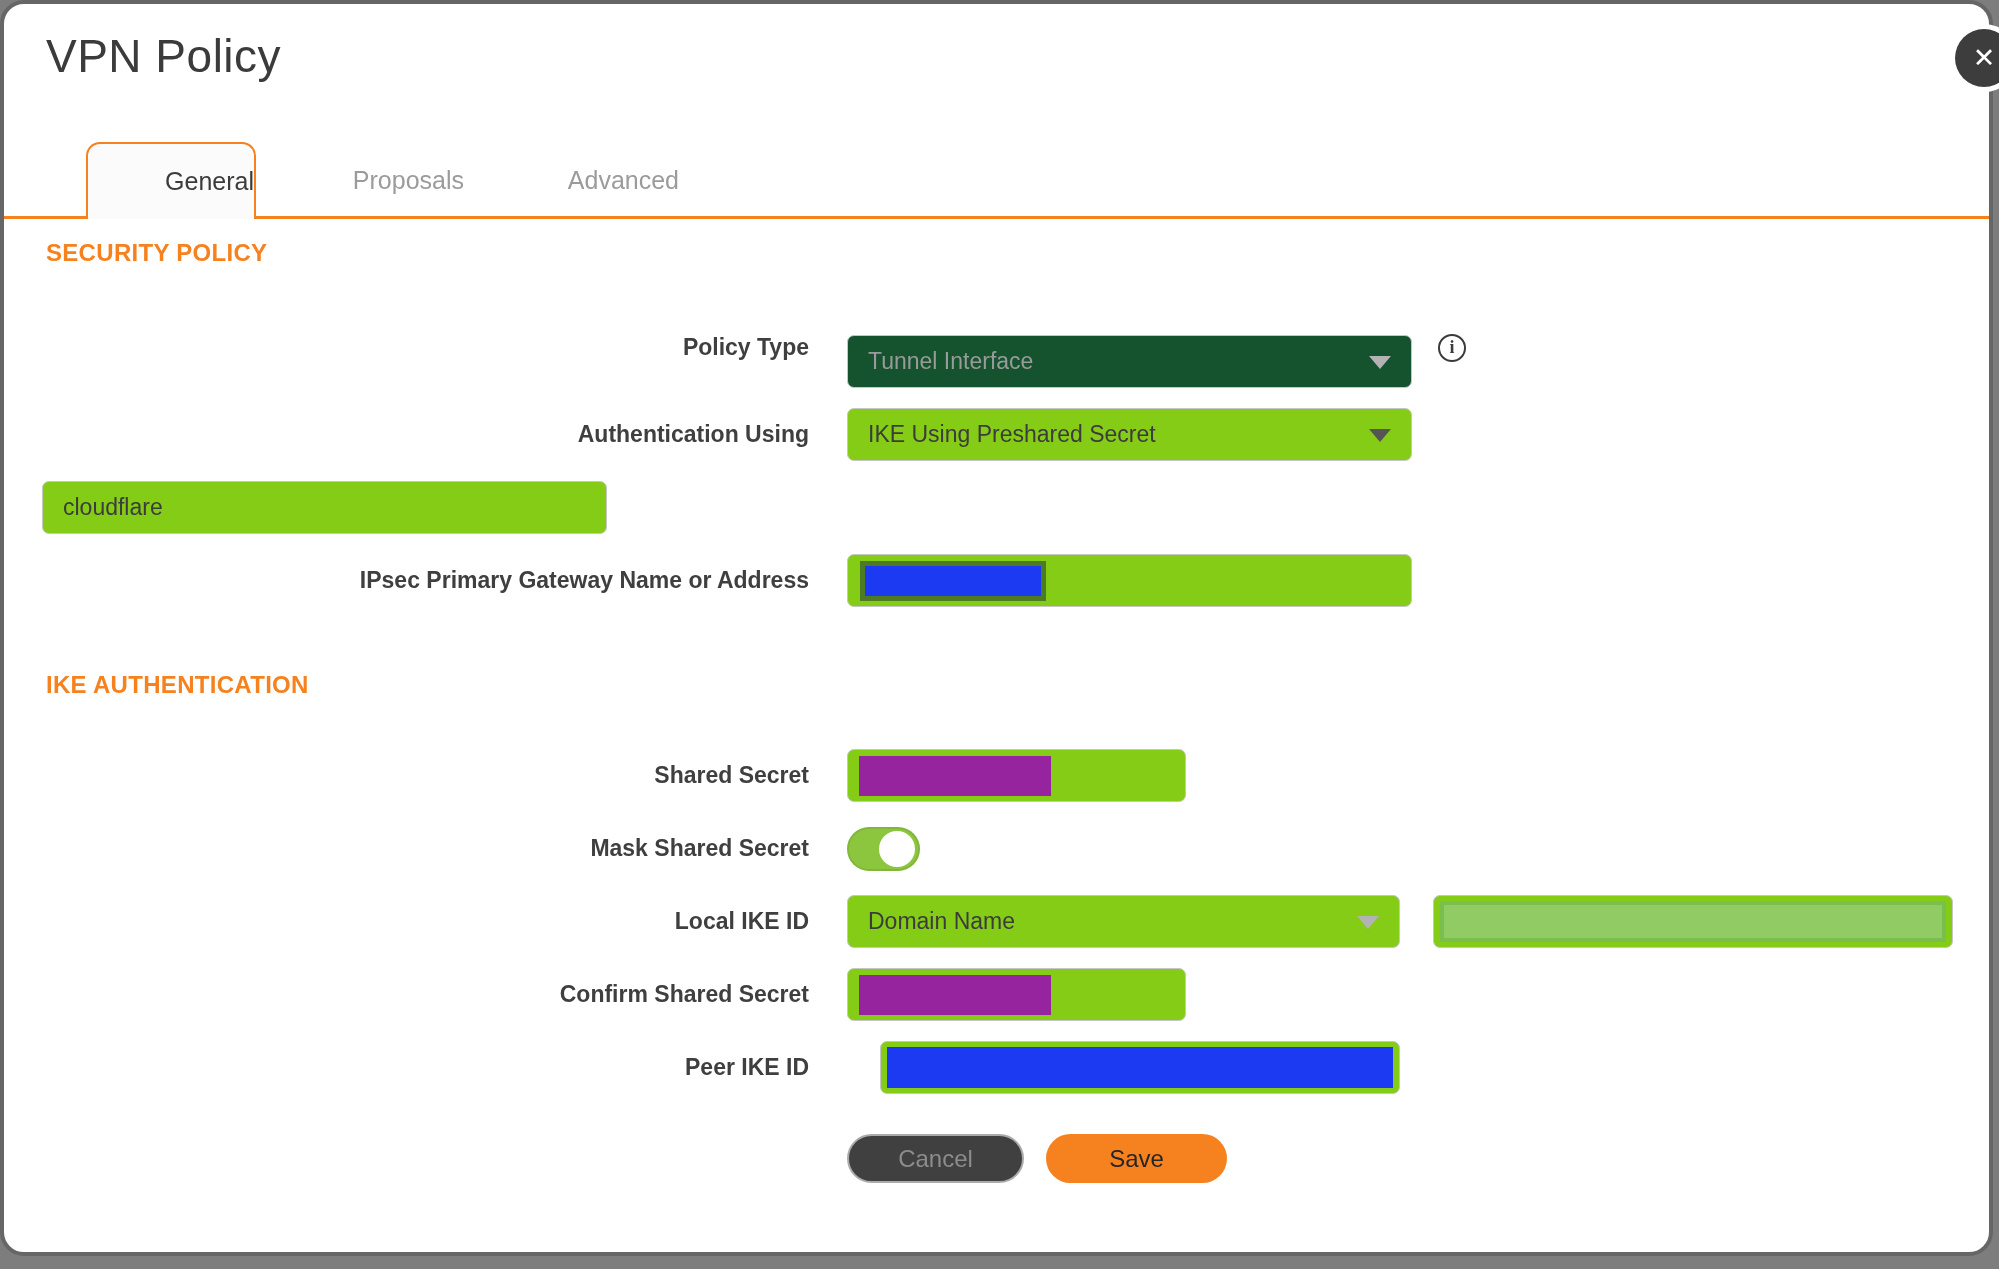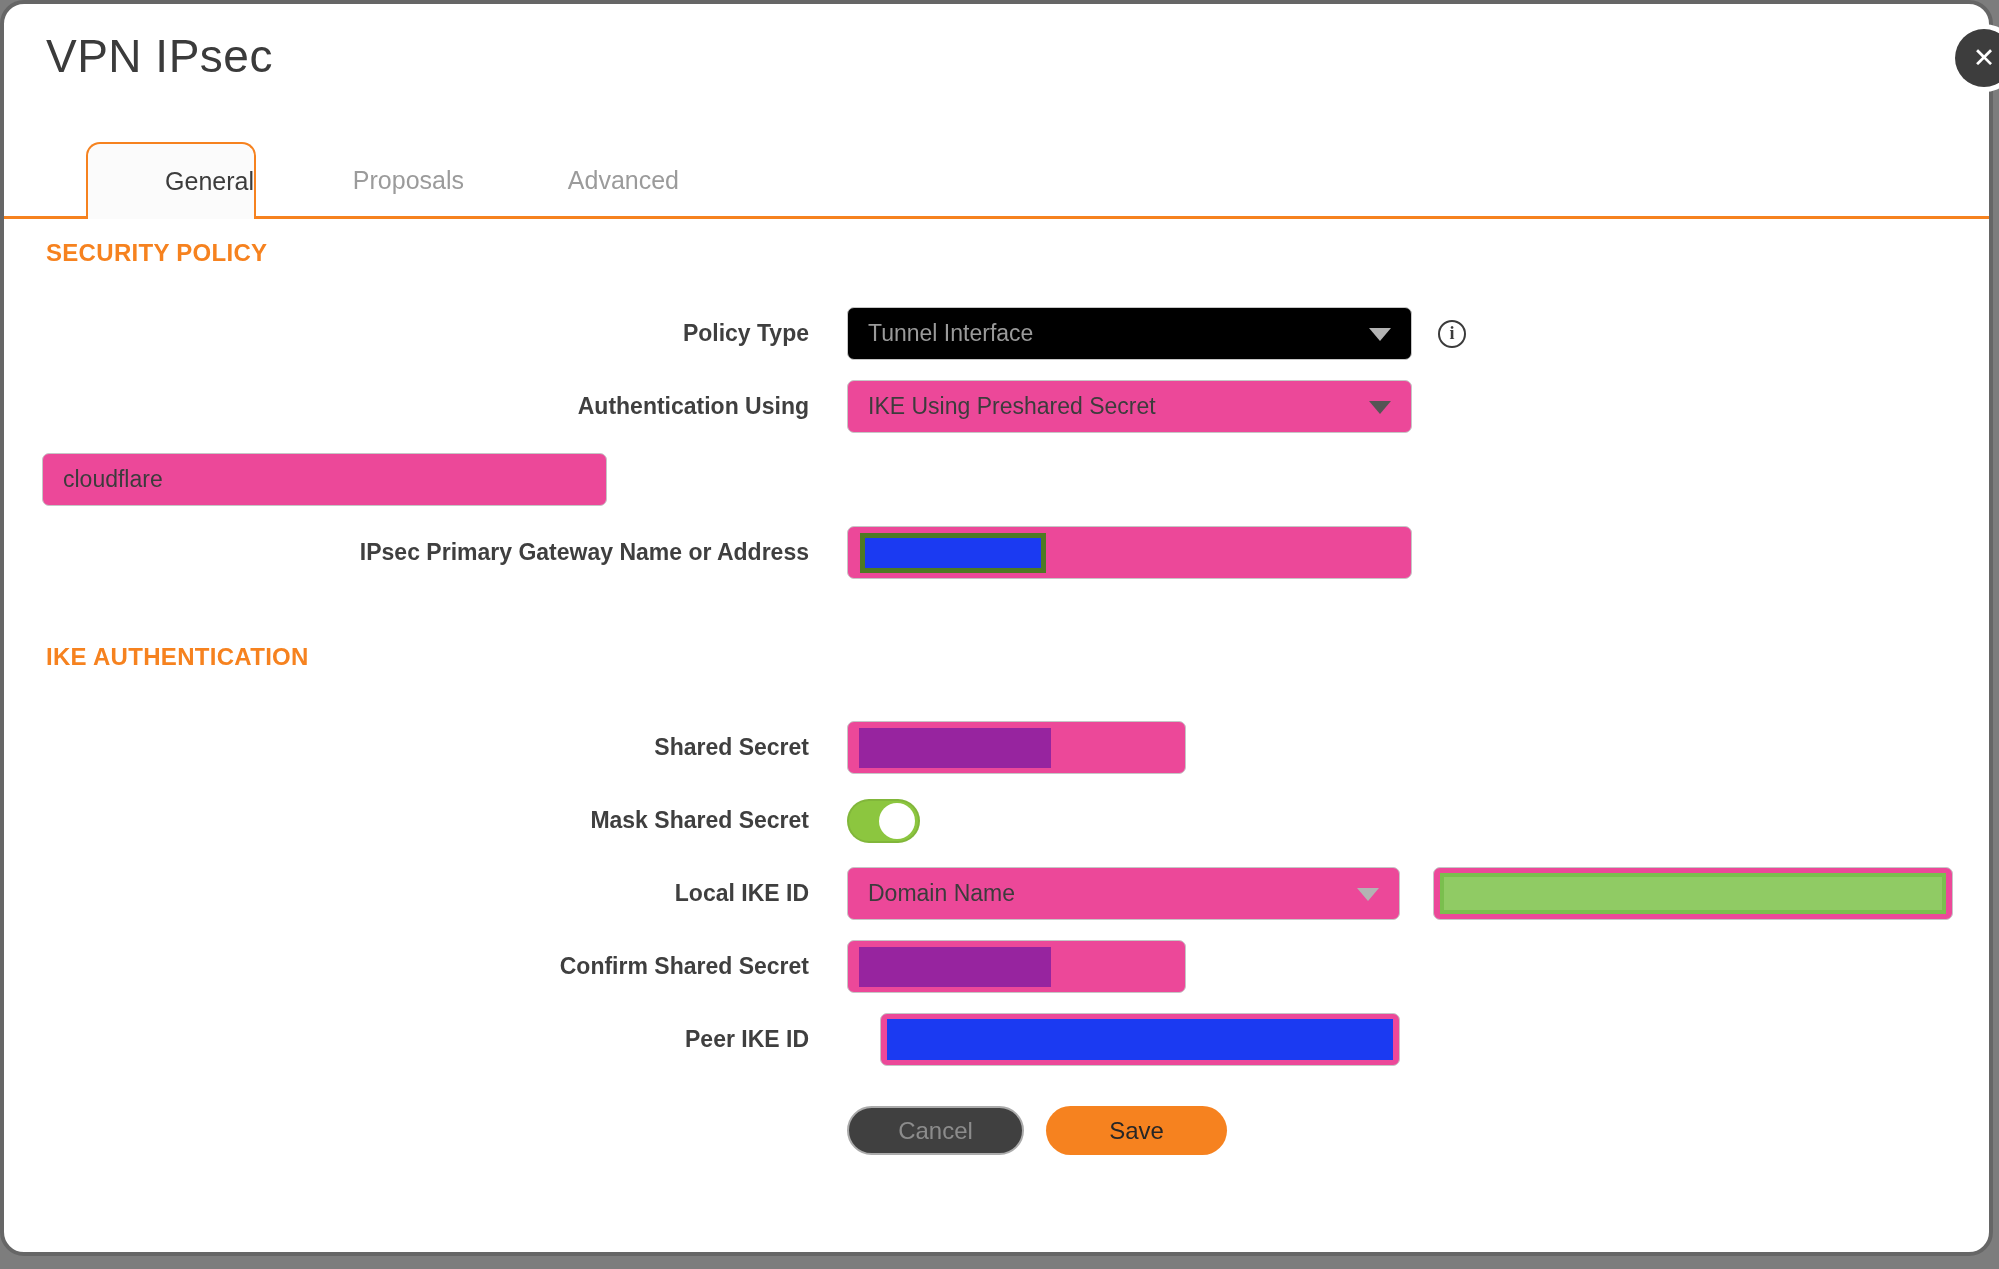--- a/index.html
+++ b/index.html
@@ -73,38 +73,38 @@
   .section-heading.mt{margin-top:64px;}
   .form{margin-top:40px;}
   .form.f2{margin-top:50px;}
   .row{display:flex;align-items:center;margin-bottom:20px;min-height:53px;}
   .flabel{
     width:805px;flex:none;text-align:right;
     font-weight:bold;font-size:23px;color:#3f3f3f;
   }
   .control{margin-left:38px;display:flex;align-items:center;}
   .inputbox{
-    height:53px;background:#ec4899;
+    height:53px;background:#84cc16;
     border:1.5px solid #c6c6c6;border-radius:7px;
     display:flex;align-items:center;position:relative;
   }
   .w-std{width:565px;}
   .w-secret{width:339px;}
   .w-ike{width:553px;}
   .w-redact2{width:520px;margin-left:33px;}
   .value{padding-left:20px;font-size:23px;color:#3c3c3c;white-space:nowrap;}
   .caret{
     position:absolute;right:20px;top:20px;
     width:0;height:0;
     border-left:11px solid transparent;
     border-right:11px solid transparent;
     border-top:13px solid #555555;
   }
   .caret.gray{border-top-color:#b3b3b3;}
-  .inputbox.disabled{background:#000000;}
+  .inputbox.disabled{background:#14532d;margin-top:28px;}
   .inputbox.disabled .value{color:#9a9a9a;}
   .info-badge{
     margin-left:26px;width:28px;height:28px;flex:none;
     border:2px solid #3b3b3b;border-radius:50%;
     display:flex;align-items:center;justify-content:center;
     font-size:18px;color:#3b3b3b;
     font-family:"Liberation Serif",serif;font-weight:bold;
   }
   .redact-gw{
     margin-left:12px;width:186px;height:40px;
@@ -148,21 +148,21 @@
   .btn-save{
     width:181px;background:var(--accent-orange);
     color:#262626;margin-left:22px;
   }
 </style>
 </head>
 <body>
 
 <div class="dialog">
 
-  <h1 class="title">VPN IPsec</h1>
+  <h1 class="title">VPN Policy</h1>
 
   <div class="tabbar">
     <div class="tabline"></div>
     <div class="tab active">
       <span>General</span>
     </div>
     <div class="tab t2">
       <span>Proposals</span>
     </div>
     <div class="tab t3">

